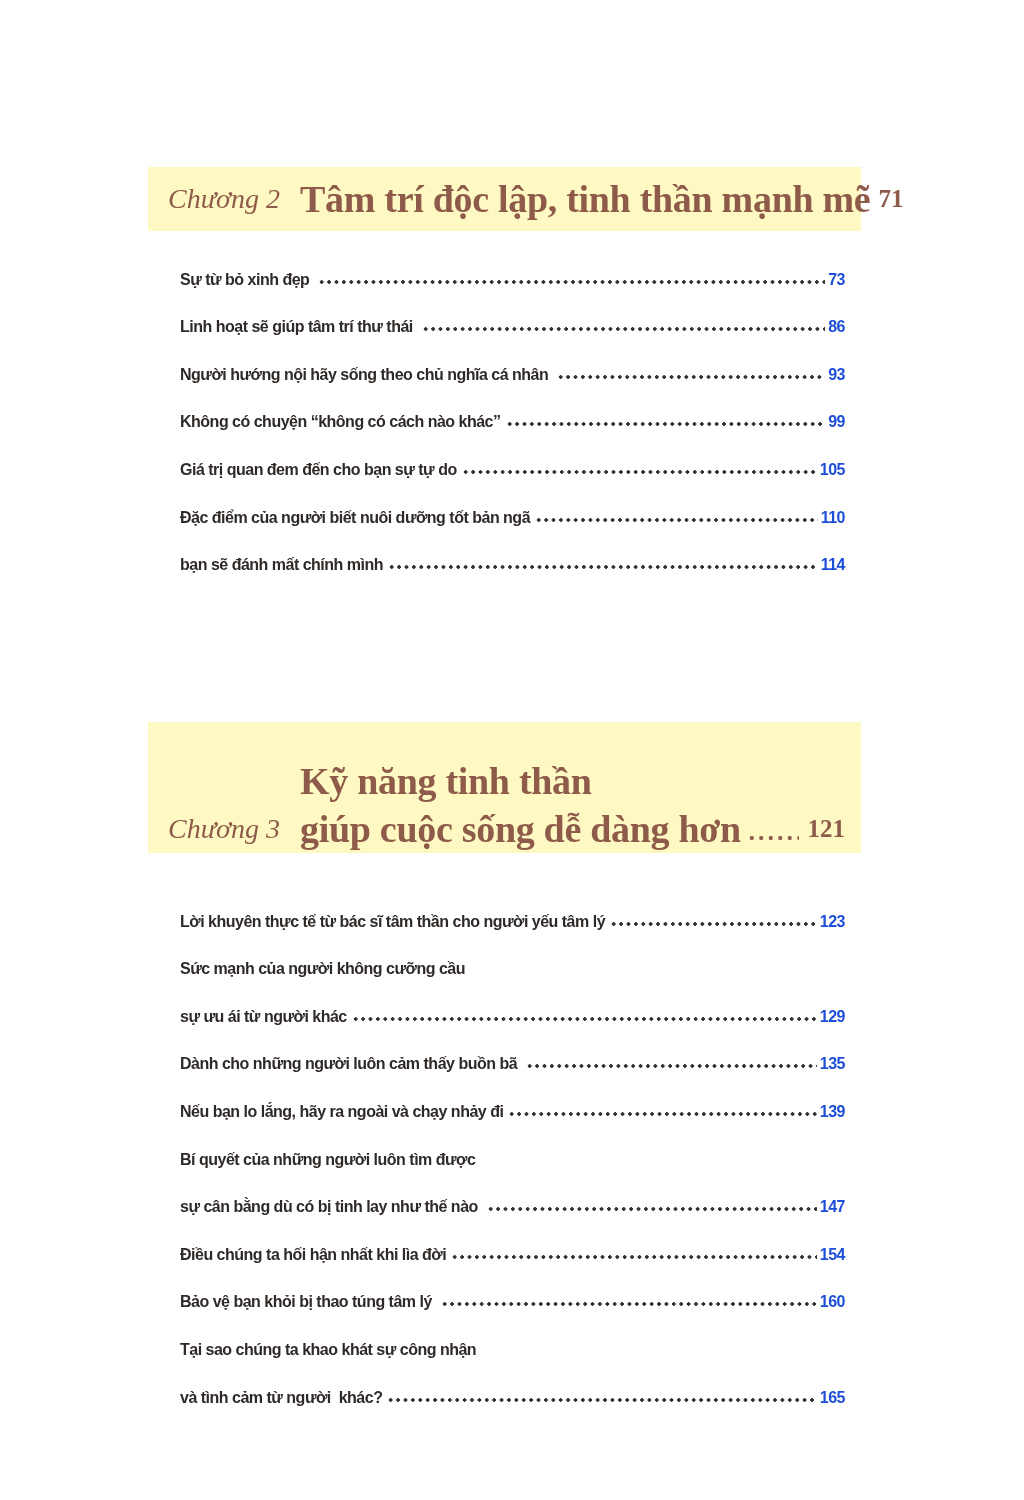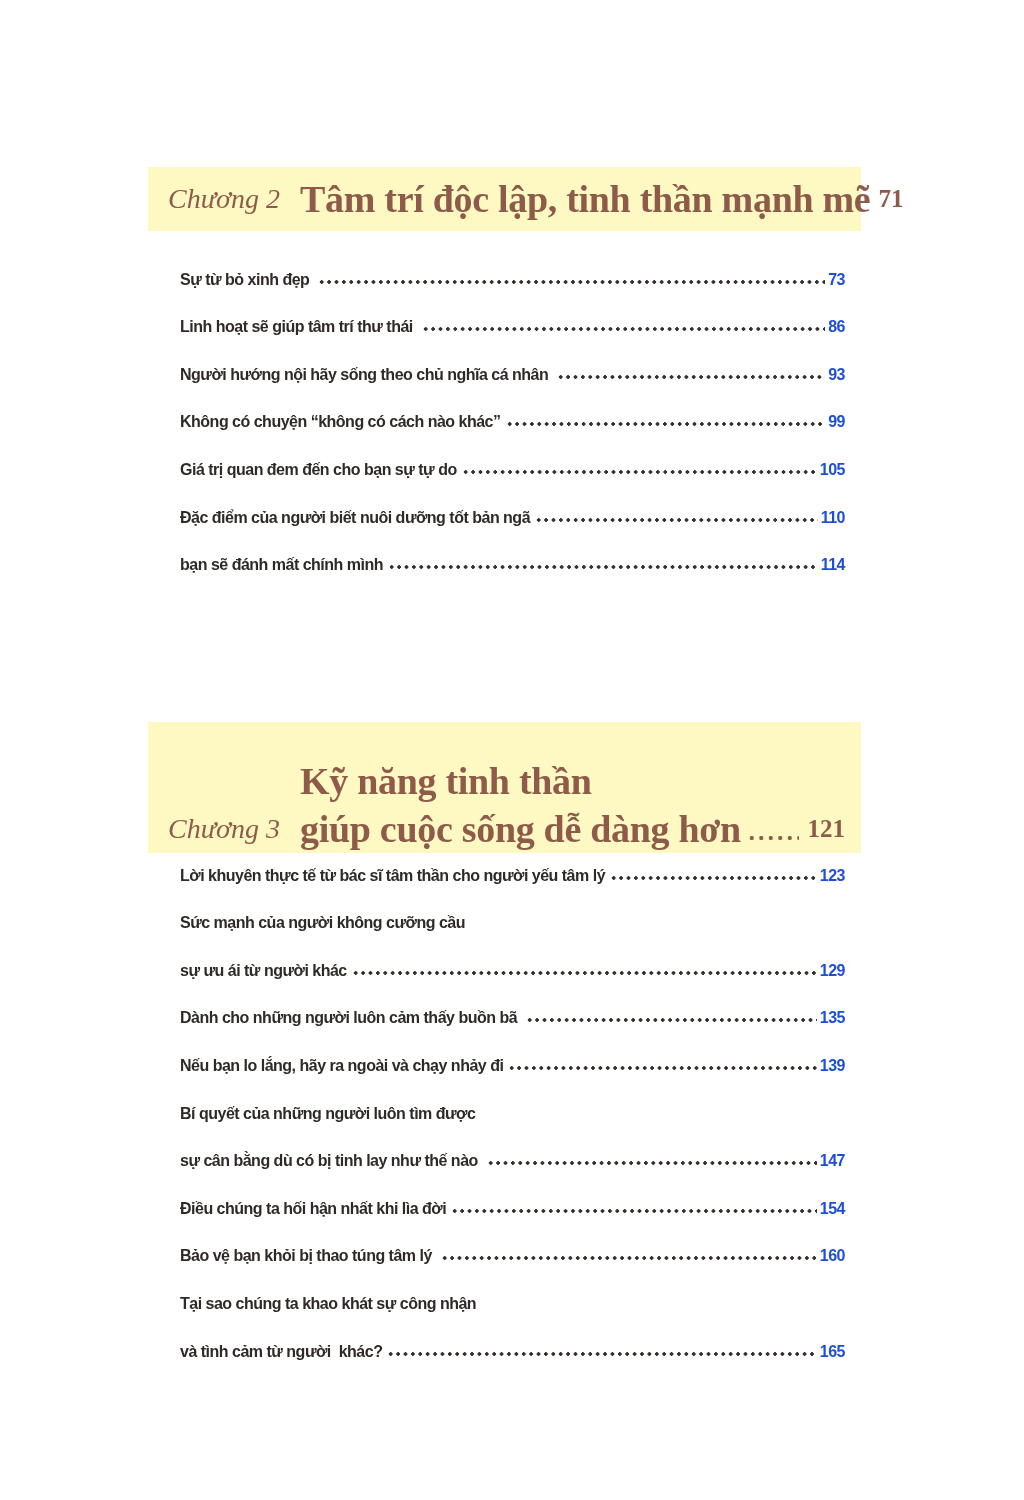--- a/index.html
+++ b/index.html
@@ -57,21 +57,21 @@
     background-repeat:repeat-x;
     background-position:left 0 bottom 17px;
   }
   .box2 .header-leader{background-position:left 0 bottom 12px;}
   .ch-right{flex:1;display:flex;flex-direction:column;margin-top:24px;}
   .ch-line2{display:flex;align-items:center;height:48px;}
   .box2 .ch-num{margin-left:7px;}
   
   .toc{position:absolute;left:180px;width:665px;}
   .toc1{top:251px;}
-  .toc2{top:847px;}
+  .toc2{top:893px;}
   .toc-row{
     display:flex;align-items:flex-end;
     height:47.6px;box-sizing:border-box;
     padding-bottom:11px;
     font-size:16px;font-weight:bold;letter-spacing:-0.5px;
     line-height:1;color:#2f2a27;
   }
   .toc-row .t{white-space:pre;}
   .toc-row .leader{
     flex:1;height:4px;align-self:flex-end;

